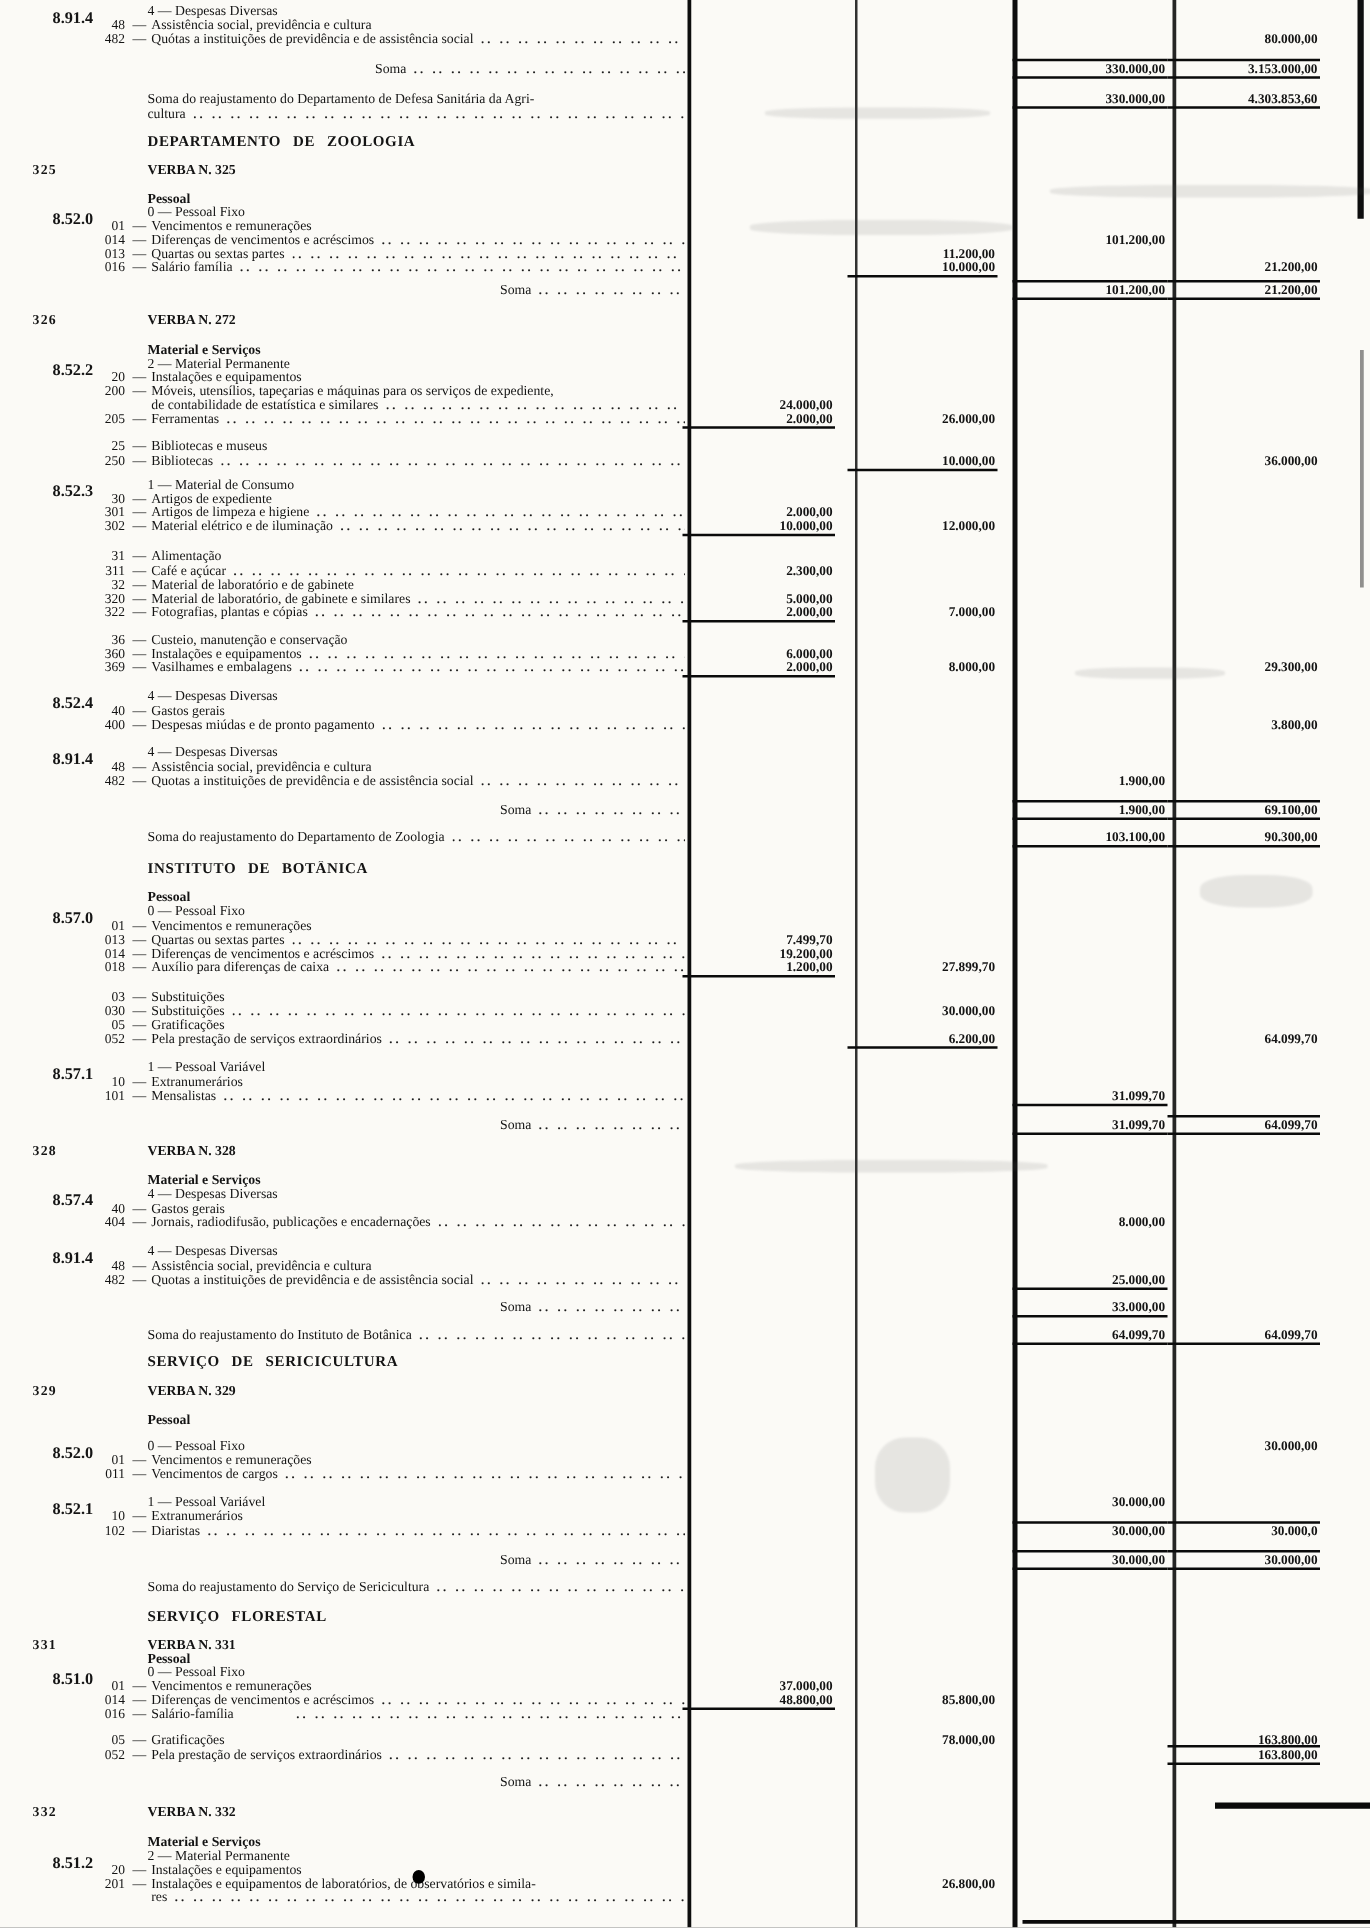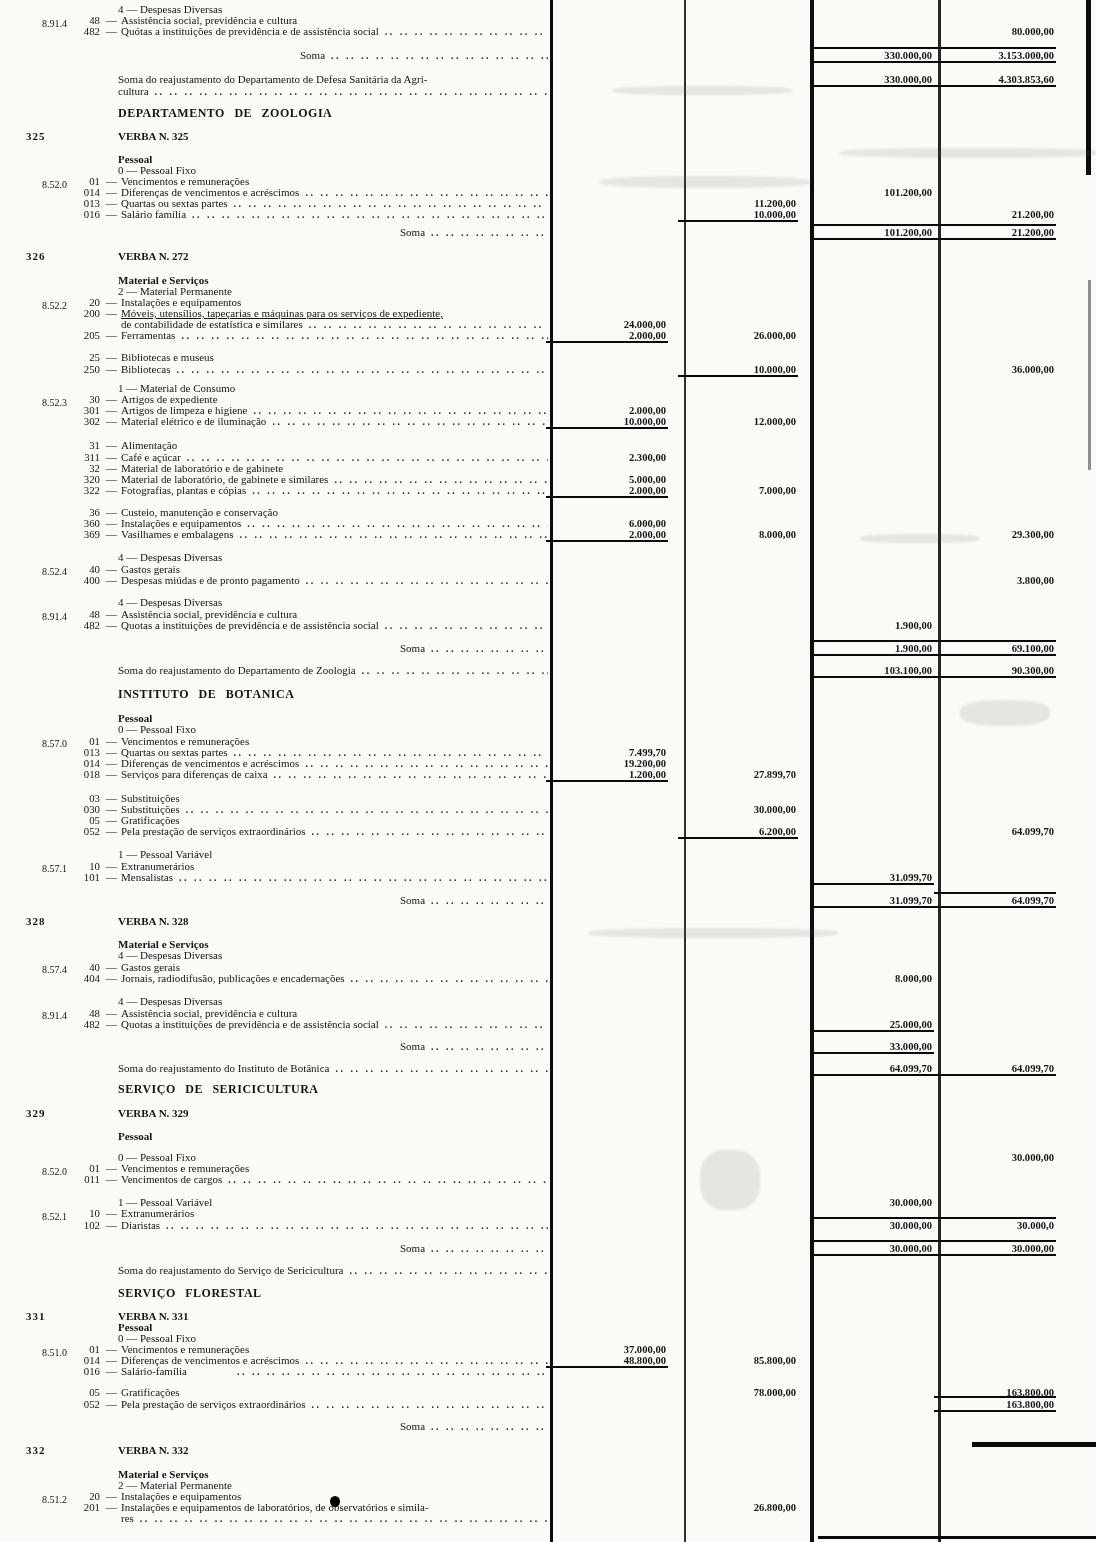--- a/index.html
+++ b/index.html
@@ -1,21 +1,21 @@
 <!DOCTYPE html>
 <html><head>
 <meta charset="utf-8">
 <style>
   html,body{margin:0;padding:0;background:#9a9a9a;}
   .paper{position:relative;width:1096px;height:1542px;margin:0 auto;overflow:hidden;
          background:#fbfaf6;font-family:"Liberation Serif","DejaVu Serif",serif;color:#141414;}
   .doc{position:absolute;left:0;top:0;width:1096px;}
   .row{position:relative;height:11px;line-height:11px;font-size:11px;white-space:nowrap;}
   .m{position:absolute;left:26px;top:0;font-weight:700;letter-spacing:1px;font-size:11px;}
-  .s{position:absolute;left:42px;top:14px;font-weight:400;font-size:10px;}
+  .s{position:absolute;left:42px;top:4px;font-weight:700;font-size:13px;}
   .c{position:absolute;left:0;width:100px;top:0;text-align:right;font-size:10.8px;}
   .dash{position:absolute;left:106px;top:0;}
   .lab{position:absolute;top:0;display:flex;align-items:baseline;overflow:hidden;}
   .lab .t{white-space:pre;}
   .h1 .t{font-size:12px;font-weight:700;letter-spacing:.5px;word-spacing:6px;}
   .b .t{font-weight:700;}
   .dots{flex:1 1 auto;overflow:hidden;letter-spacing:2.5px;margin-left:6px;font-weight:700;font-size:10px;color:#1b1b1b;}
   .v{position:absolute;top:0;text-align:right;font-weight:700;font-size:10.6px;}
   .v1{left:556px;width:110px;}
   .v2{left:688px;width:108px;}
@@ -160,21 +160,21 @@
       <div class="row" style="margin-top: 0px;">
         <span class="c">20</span>
         <span class="dash">—</span>
         <span class="lab" style="left: 121px; width: 427px;">
           <span class="t">Instalações e equipamentos</span>
         </span>
       </div>
       <div class="row" style="margin-top: 0px;">
         <span class="c">200</span>
         <span class="dash">—</span>
-        <span class="lab" style="left: 121px; width: 427px; text-decoration: underline;">
+        <span class="lab" style="left: 121px; width: 427px;">
           <span class="t">Móveis, utensílios, tapeçarias e máquinas para os serviços de expediente,</span>
         </span>
       </div>
       <div class="row" style="margin-top: 0px;">
         <span class="lab" style="left: 121px; width: 427px;">
           <span class="t">de contabilidade de estatística e similares</span>
           <span class="dots">.. .. .. .. .. .. .. .. .. .. .. .. .. .. .. .. .. .. .. .. .. .. .. .. .. .. .. .. .. .. .. .. .. .. .. .. .. .. .. .. .. .. .. .. .. .. .. .. .. .. .. .. .. .. .. .. .. .. .. .. .. .. .. .. .. .. .. .. .. .. </span>
         </span>
         <span class="v v1">24.000,00</span>
       </div>
@@ -404,21 +404,21 @@
         <span class="lab" style="left: 121px; width: 427px;">
           <span class="t">Diferenças de vencimentos e acréscimos</span>
           <span class="dots">.. .. .. .. .. .. .. .. .. .. .. .. .. .. .. .. .. .. .. .. .. .. .. .. .. .. .. .. .. .. .. .. .. .. .. .. .. .. .. .. .. .. .. .. .. .. .. .. .. .. .. .. .. .. .. .. .. .. .. .. .. .. .. .. .. .. .. .. .. .. </span>
         </span>
         <span class="v v1">19.200,00</span>
       </div>
       <div class="row" style="margin-top: 0px;">
         <span class="c">018</span>
         <span class="dash">—</span>
         <span class="lab" style="left: 121px; width: 427px;">
-          <span class="t">Serviços para diferenças de caixa</span>
+          <span class="t">Auxílio para diferenças de caixa</span>
           <span class="dots">.. .. .. .. .. .. .. .. .. .. .. .. .. .. .. .. .. .. .. .. .. .. .. .. .. .. .. .. .. .. .. .. .. .. .. .. .. .. .. .. .. .. .. .. .. .. .. .. .. .. .. .. .. .. .. .. .. .. .. .. .. .. .. .. .. .. .. .. .. .. </span>
         </span>
         <span class="v v1 u">1.200,00</span>
         <span class="v v2">27.899,70</span>
       </div>
       <div class="row" style="margin-top: 13px;">
         <span class="c">03</span>
         <span class="dash">—</span>
         <span class="lab" style="left: 121px; width: 427px;">
           <span class="t">Substituições</span>

